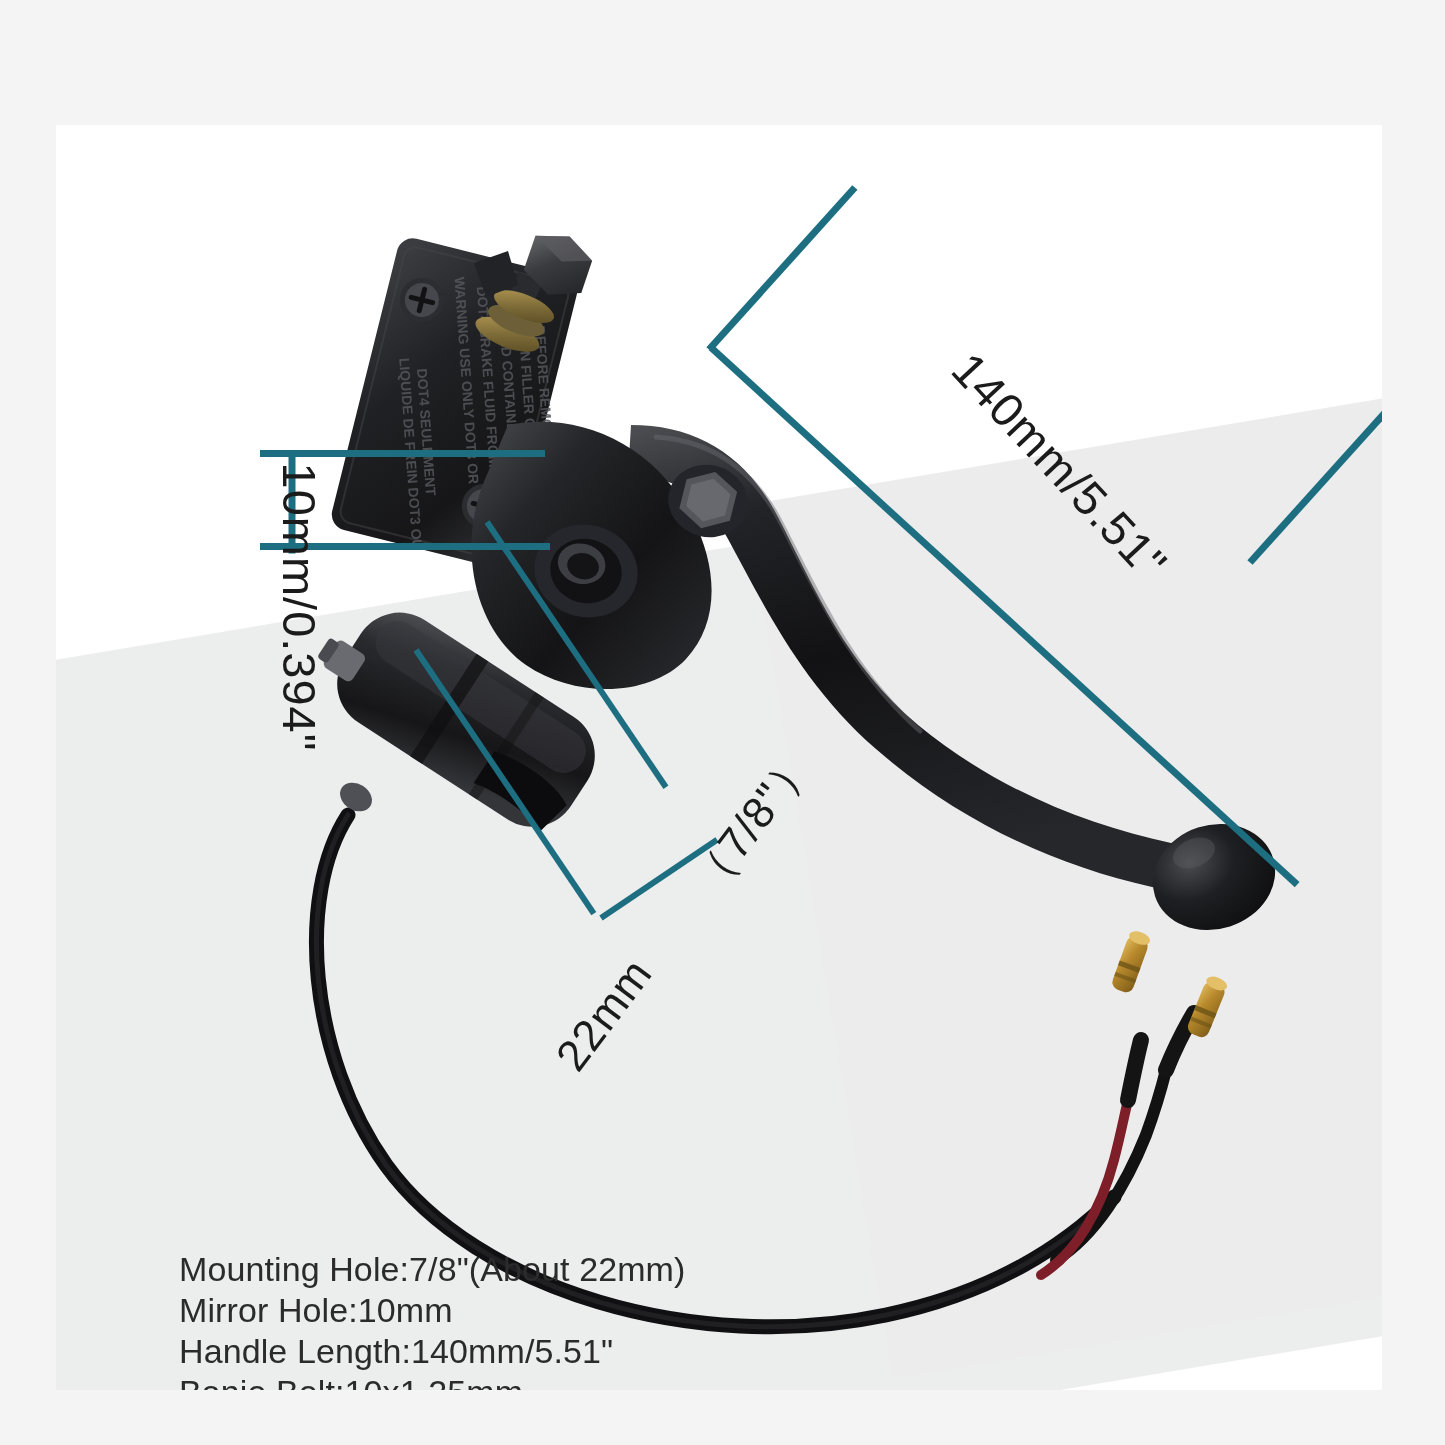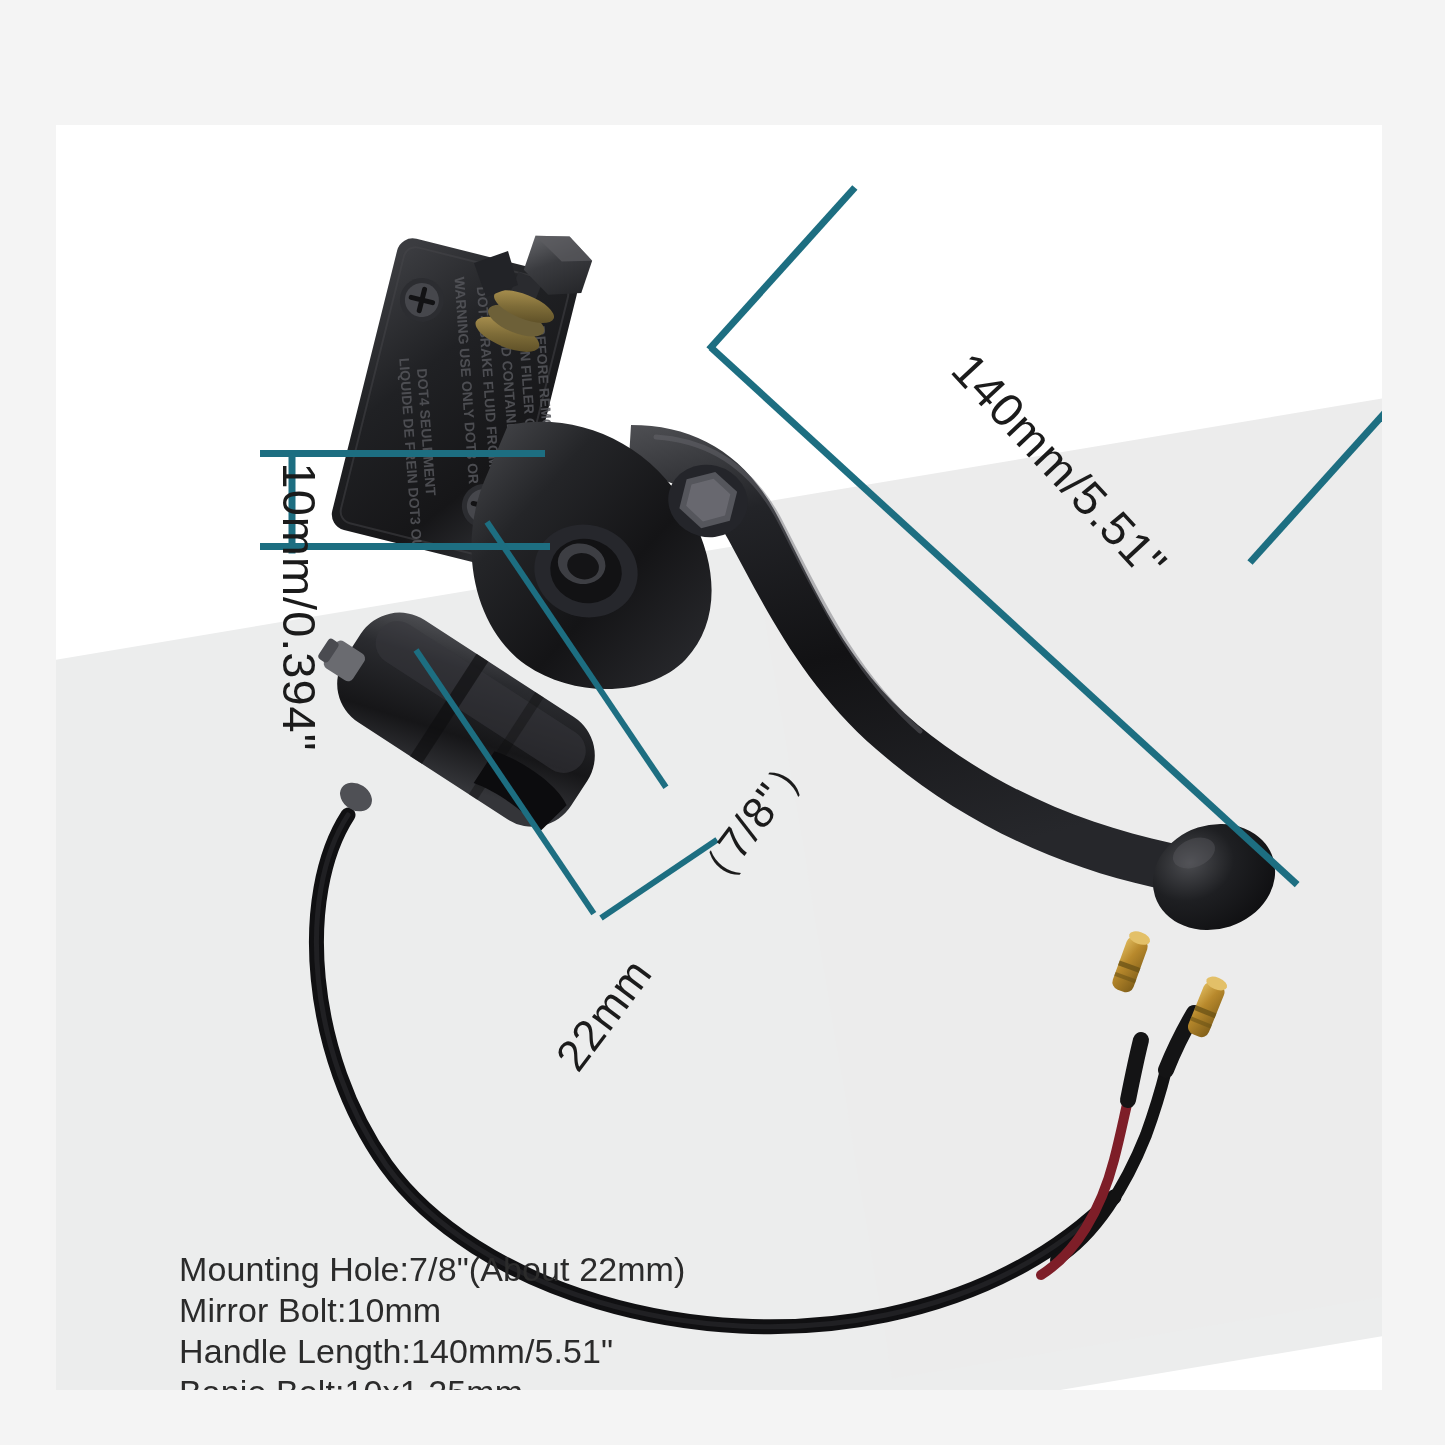--- a/index.html
+++ b/index.html
@@ -273,20 +273,20 @@
 
       <div class="dim-line" style="left:360px; top:522px; width:318px; height:6px; transform:rotate(56deg);"></div>
 
       <div class="dim-line" style="left:545px; top:790px; width:140px; height:6px; transform:rotate(-34deg);"></div>
       <div class="dim-label small" style="left:510px; top:915px; transform:rotate(-53deg);">22mm</div>
       <div class="dim-label small" style="left:645px; top:735px; transform:rotate(-53deg);">（7/8"）</div>
     </div>
 
     <div id="spec-list">
       <div class="spec-line">Mounting Hole:7/8"(About 22mm)</div>
-      <div class="spec-line">Mirror Bolt:10mm</div>
+      <div class="spec-line">Mirror Hole:10mm</div>
       <div class="spec-line">Handle Length:140mm/5.51"</div>
       <div class="spec-line">Banjo Bolt:10x1.25mm</div>
 
     </div>
 
   </div>
 </div>
 
 </body></html>

